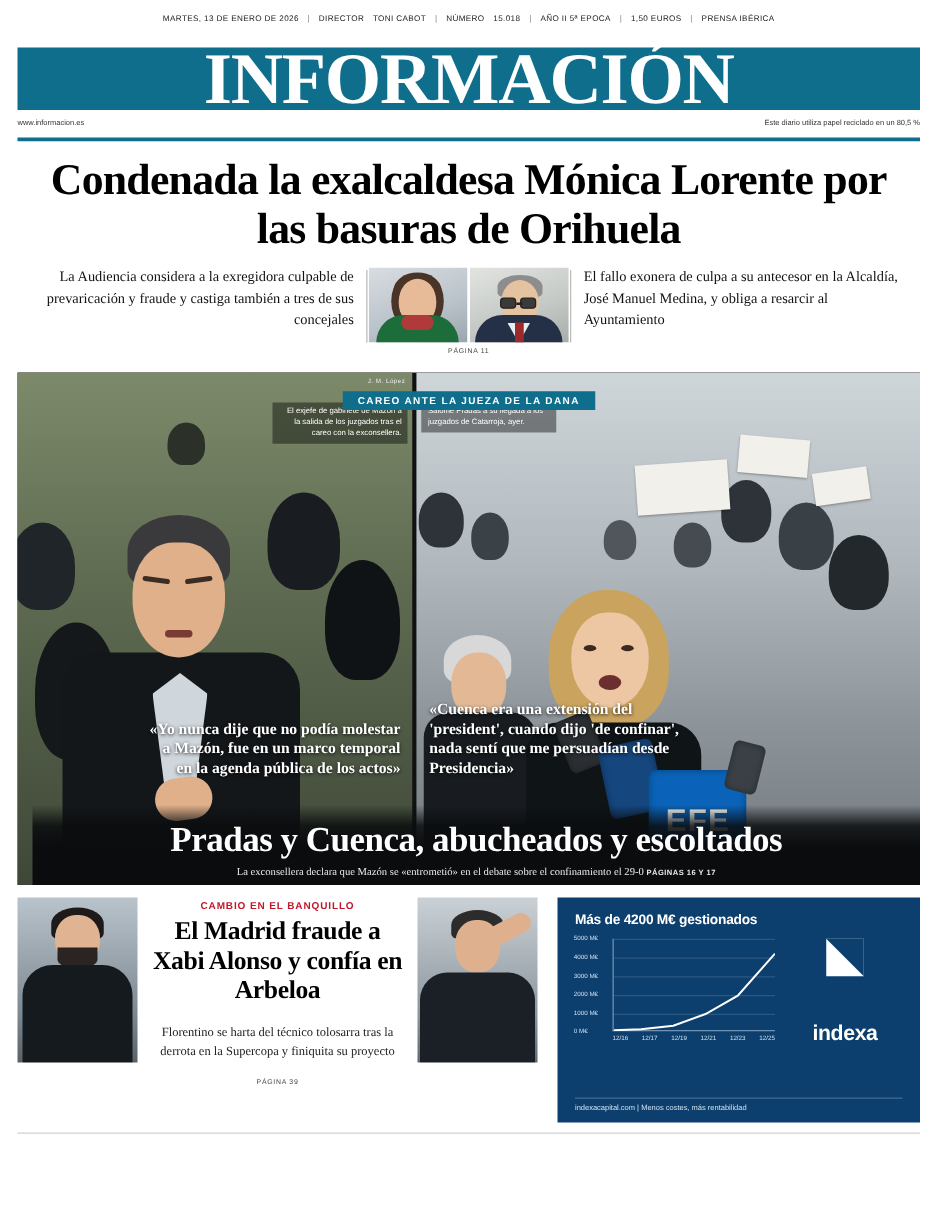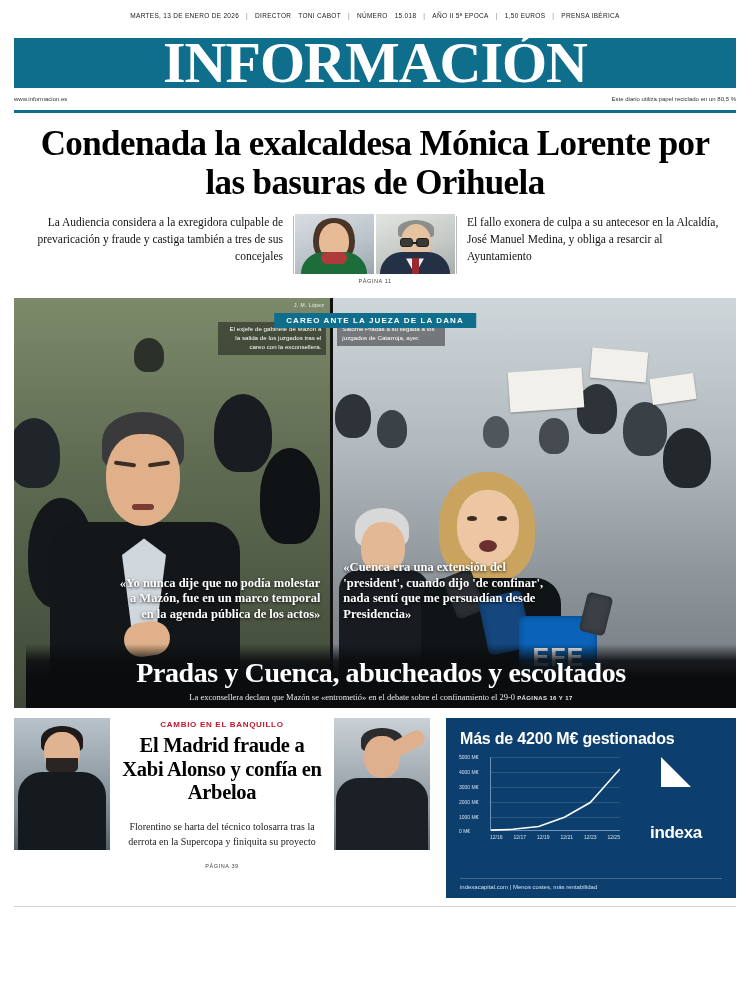--- a/index.html
+++ b/index.html
@@ -328,21 +328,21 @@
   .ad {
     flex: 0 0 290px;
     background:#0d3f6e;
     color:#fff;
     position:relative;
     padding:12px 14px 10px 14px;
   }
   .ad h4 {
     font-family:"Liberation Sans", sans-serif;
     font-weight:bold;
-    font-size:16px;
+    font-size:11px;
     letter-spacing:-.2px;
     margin-bottom:9px;
   }
   .ad-body { display:flex; gap:10px; }
   .chart-wrap { width:160px; }
   .chart {
     position:relative;
     height:74px;
     border-left:1px solid #6f93b4;
     border-bottom:1px solid #6f93b4;

